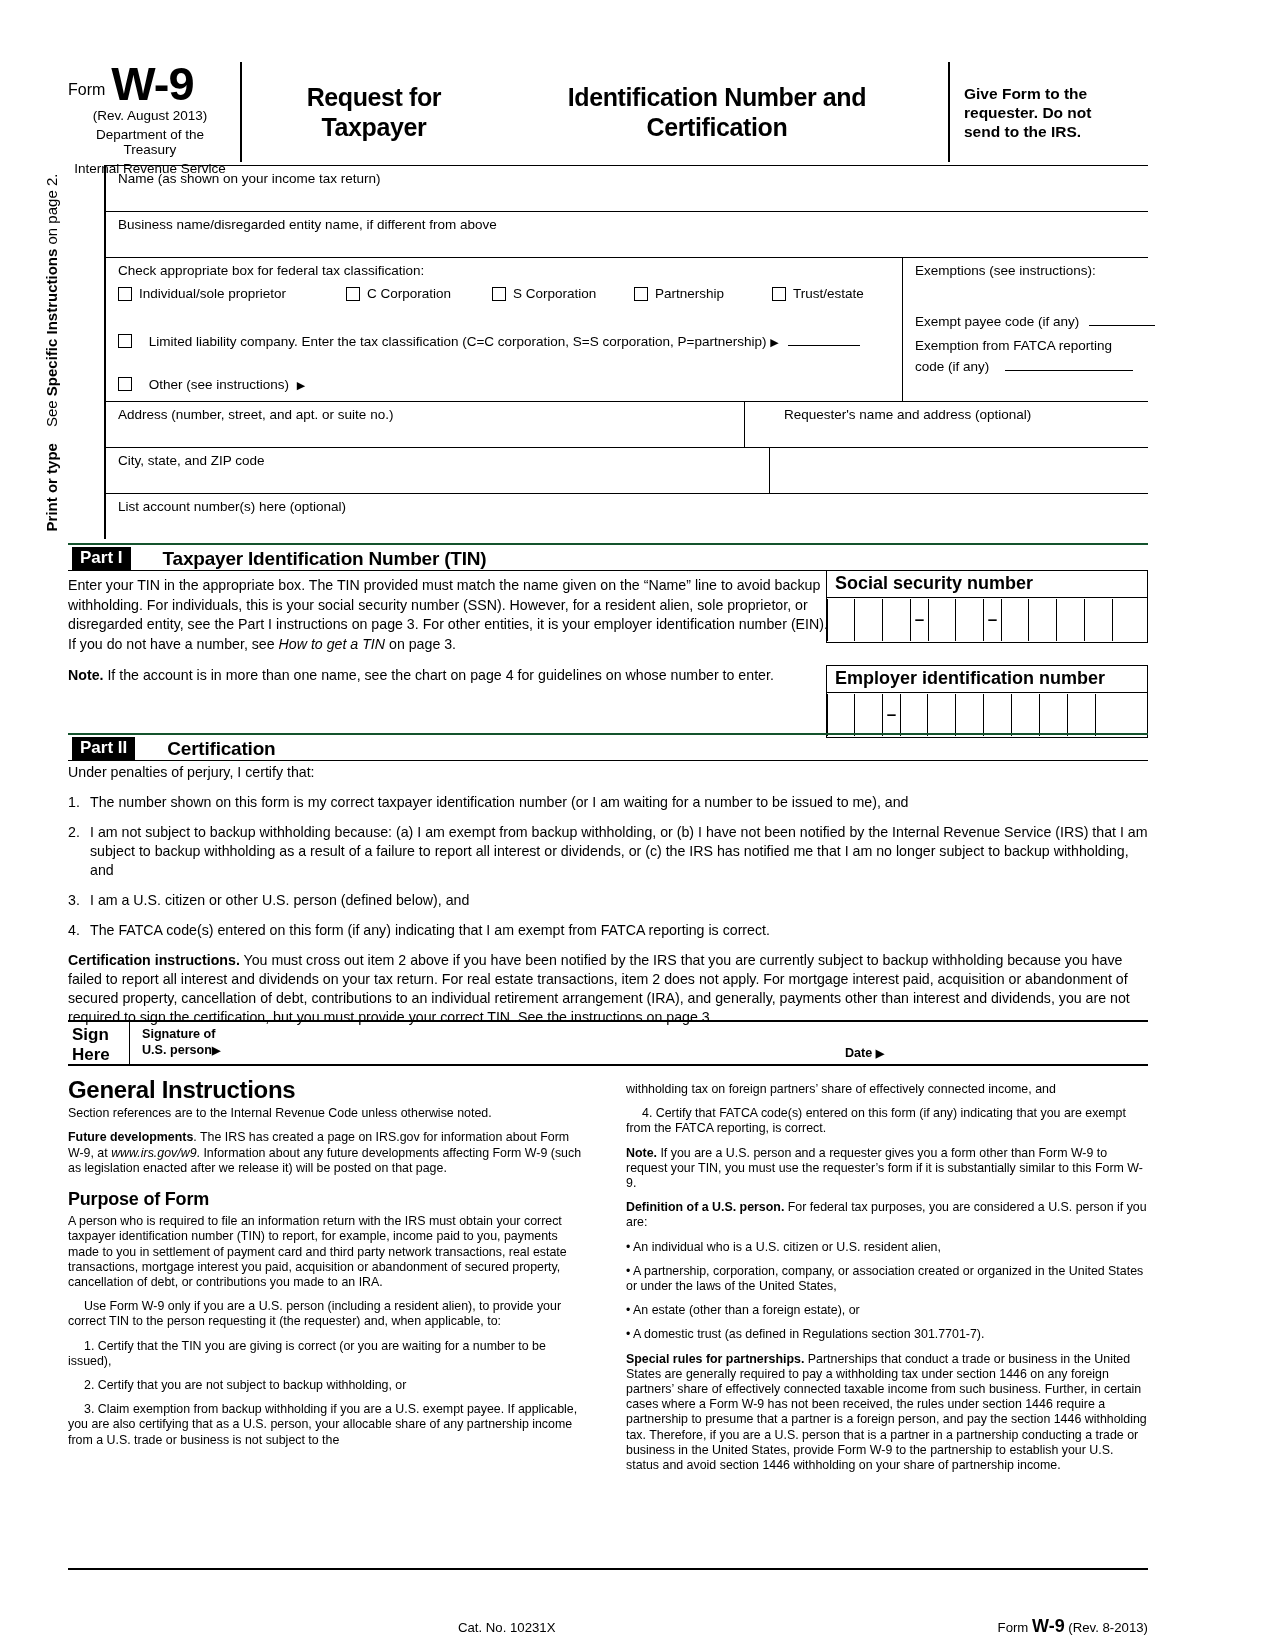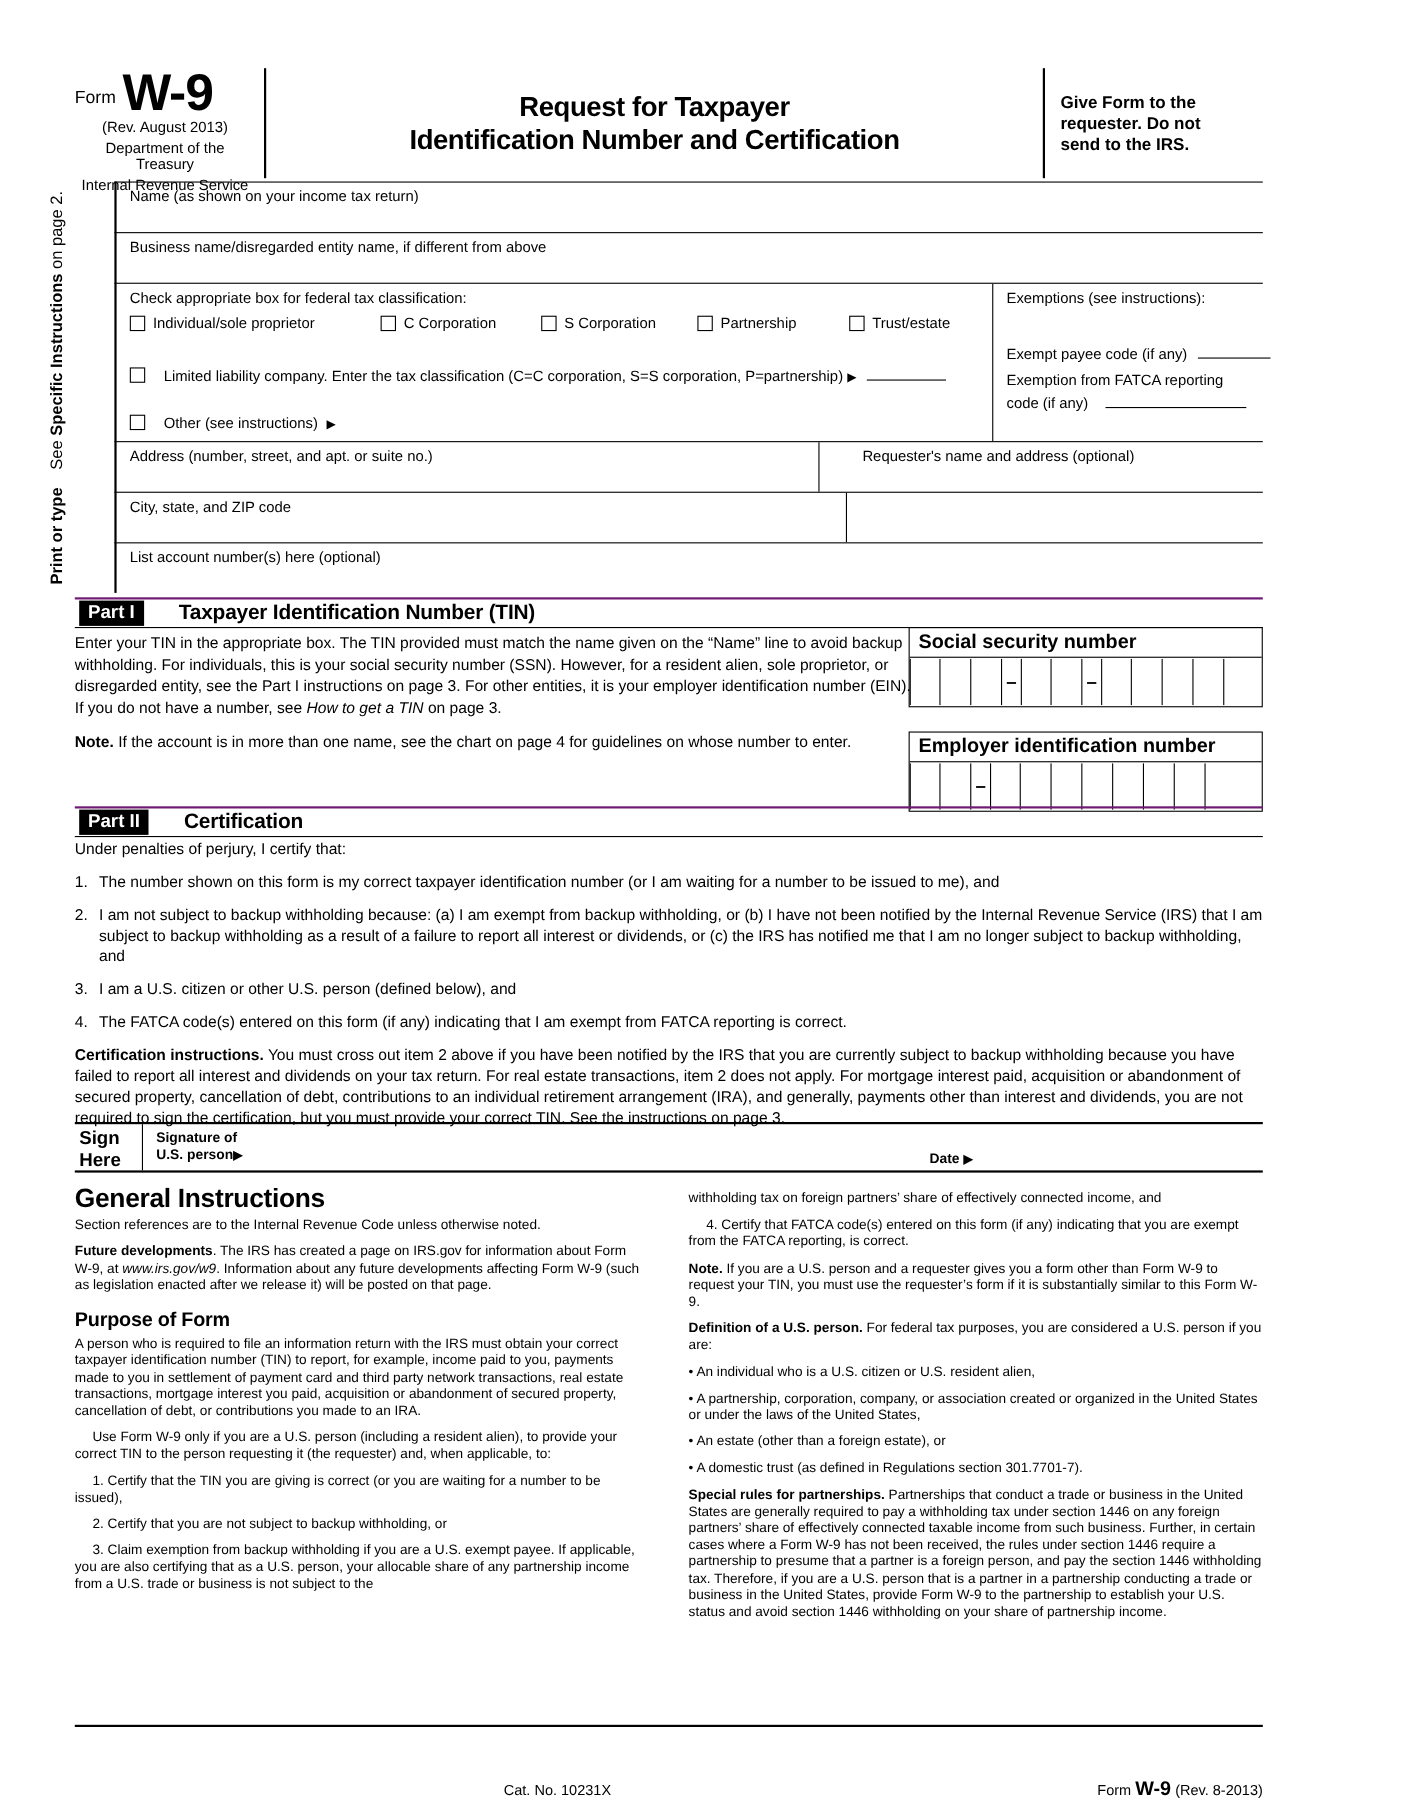--- a/index.html
+++ b/index.html
@@ -24,21 +24,21 @@
   .hdr-formline { display:flex; align-items:flex-end; gap:6px; }
   .hdr-form-word { font-size:16px; line-height:18px; padding-bottom:6px; }
   .hdr-w9 {
     font-family:"Liberation Sans", sans-serif;
     font-weight:bold; font-size:47px; line-height:43px;
     letter-spacing:-1px;
   }
   .hdr-sub { font-size:13.5px; line-height:15.5px; margin-top:3px;text-align:center; }
   .hdr-mid {
     flex:1; border-left:2px solid #000; border-right:2px solid #000;
-    display:flex; flex-direction:column; justify-content:center;
+    display:flex; flex-direction:row; justify-content:center;
     align-items:center; text-align:center; padding:0 10px;
   }
   .hdr-title {
     font-weight:bold; font-size:25px; line-height:30px;
     letter-spacing:-0.4px;
   }
   .hdr-right {
     width:198px; padding-left:14px;
     display:flex; flex-direction:column; justify-content:center;
   }
@@ -93,22 +93,22 @@
   .uline { display:inline-block; border-bottom:1px solid #000; height:12px; }
 
   .addr-left { flex:1; border-right:1px solid #000; }
   .addr-right { width:378px; }
   .city-left { flex:1; border-right:1px solid #000; }
   .city-right { width:378px; }
 
   .arrowglyph { font-size:11px; }
 
   
-  .partbar { position:absolute; left:68px; width:1080px; border-top:2px solid #701a75; border-bottom:1px solid #000;
-             height:28px; display:flex; align-items:center; }
+  .partbar { position:absolute; left:68px; width:1080px; border-top:2px solid #14532d; border-bottom:1px solid #000;
+             height:28px; display:flex; align-items:flex-end; }
   .parttag {
     background:#000; color:#fff; font-weight:bold; font-size:17px;
     padding:1px 8px 2px 8px; margin-left:4px; line-height:20px;
   }
   .parttitle { font-weight:bold; font-size:19px; margin-left:32px; letter-spacing:-0.2px; }
 
   
   .p1body { position:absolute; left:68px; width:760px; font-size:14.2px; line-height:19.6px; }
   .p1note { margin-top:12px; }
 

